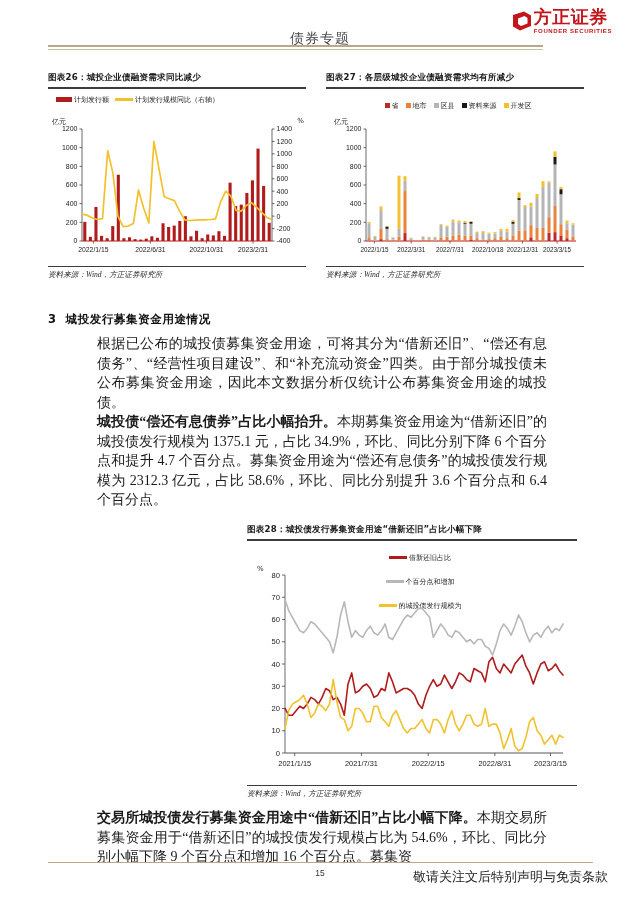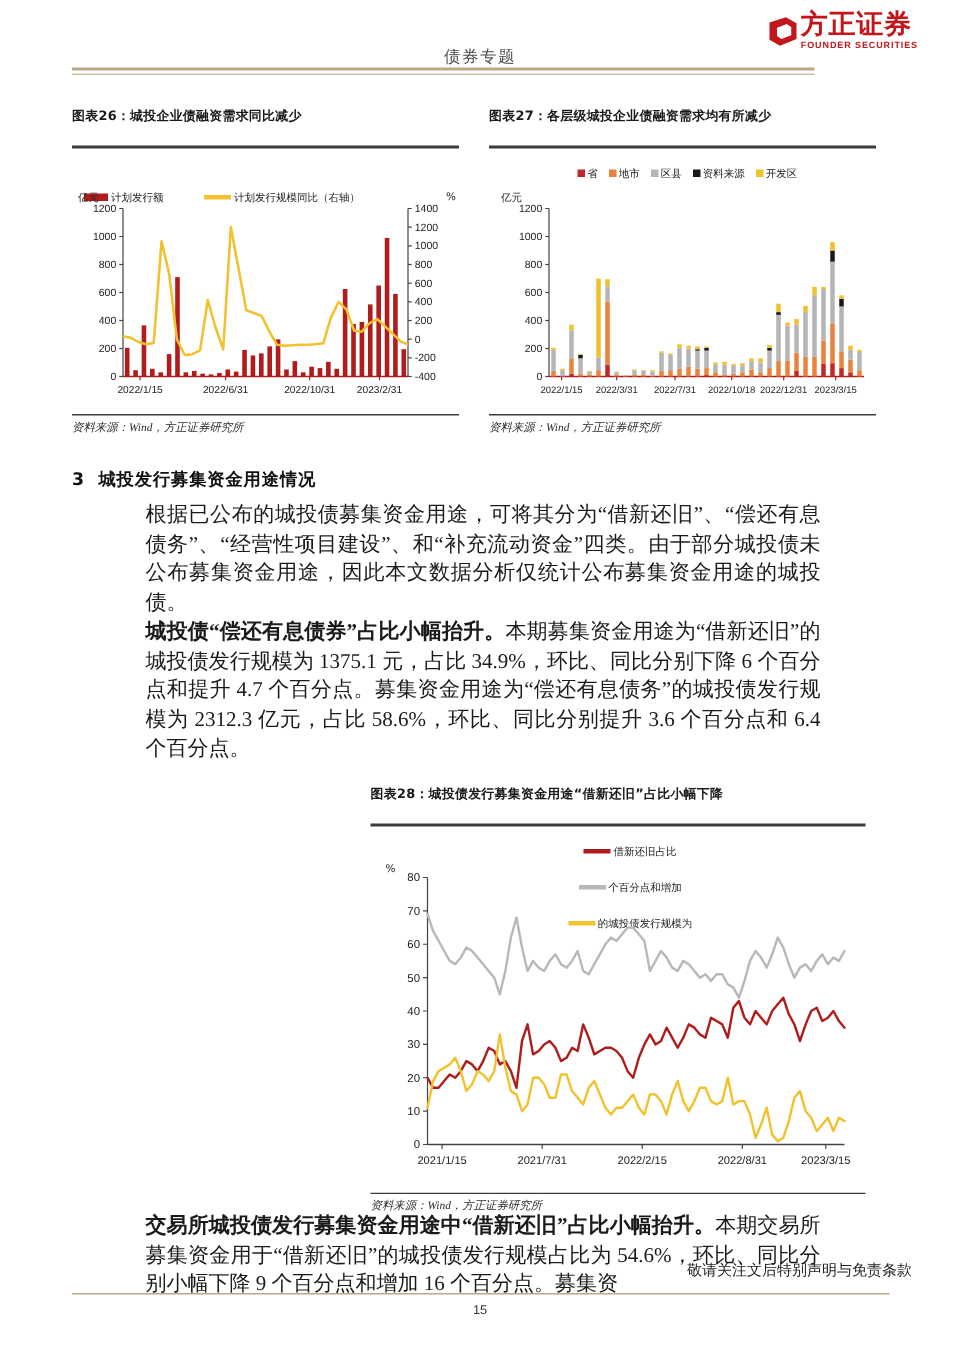--- a/index.html
+++ b/index.html
@@ -40,21 +40,21 @@
     position: absolute;
     left: 48px; top: 49px;
     width: 495px; height: 1px;
     background: #cdbfa5;
   }
   .header-center-title {
     position: absolute;
     left: 0; top: 30px;
     width: 640px;
     text-align: center;
-    font-size: 11px;
+    font-size: 14px;
     letter-spacing: 1px;
     color: #4a4a4a;
     font-family: "DejaVu Sans", sans-serif;
   }
   .logo {
     position: absolute;
     right: 28px; top: 8px;
     display: flex;
     align-items: center;
     gap: 1px;
@@ -87,21 +87,21 @@
 
   
   .fig {
     position: absolute;
   }
   .fig-title {
     font-size: 8.6px;
     font-weight: bold;
     color: #1a1a1a;
     letter-spacing: 0.2px;
-    padding-bottom: 13px;
+    padding-bottom: 3px;
     font-family: "DejaVu Sans", sans-serif;
   }
   .fig-rule {
     height: 1.6px;
     background: #3c3c3c;
     margin-bottom: 2px;
   }
   .fig-source {
     font-size: 7.6px;
     font-style: italic;
@@ -178,22 +178,22 @@
     position: absolute;
     left: 0; top: 868px;
     width: 640px;
     text-align: center;
     font-size: 8.5px;
     color: #333;
     font-family: "Liberation Sans", sans-serif;
   }
   .footer-note {
     position: absolute;
-    right: 32px; top: 840px;
-    font-size: 10px;
+    right: 32px; top: 868px;
+    font-size: 13px;
     color: #222;
     font-family: "DejaVu Sans", sans-serif;
     text-align: right;
   }
 </style>
 </head>
 <body>
 
 <div class="page">
 
@@ -214,21 +214,21 @@
       </div>
     </div>
   </div>
 
   <div class="fig" style="left:48px; top:72px; width:258px;">
     <div class="fig-title">图表26：城投企业债融资需求同比减少</div>
     <div class="fig-rule"></div>
 
     <div class="chart-area" style="height:175px;">
 
-      <div class="legend" style="position:absolute; left:8px; top:26px; width:248px; justify-content:flex-start; gap:27px;">
+      <div class="legend" style="position:absolute; left:8px; top:4px; width:248px; justify-content:flex-start; gap:6px;">
         <span class="legend-item">
           <span class="lg-bar" style="background:#b01c1c;"></span>
           <span>计划发行额</span>
         </span>
         <span class="legend-item">
           <span class="lg-line" style="background:#f2c12e;"></span>
           <span>计划发行规模同比（右轴）</span>
         </span>
       </div>
 
@@ -574,20 +574,20 @@
           <line x1="303.49" y1="210" x2="303.49" y2="213" stroke="#444" stroke-width="0.8"></line>
           <text x="303.49" y="223" font-size="7.4" font-family="&quot;Liberation Sans&quot;, sans-serif" fill="#222" text-anchor="middle">2023/3/15</text>
         </svg>
     </div>
 
     <div class="fig-source-rule"></div>
     <div class="fig-source">资料来源：Wind，方正证券研究所</div>
   </div>
 
   <div class="para" style="left:97px; top:808px; width:450px;">
-    <b>交易所城投债发行募集资金用途中“借新还旧”占比小幅抬升。</b><span>本期交易所募集资金用于“借新还旧”的城投债发行规模占比为 54.6%，环比、同比分别小幅下降 9 个百分点和增加 16 个百分点。募集资</span>
+    <b>交易所城投债发行募集资金用途中“借新还旧”占比小幅下降。</b><span>本期交易所募集资金用于“借新还旧”的城投债发行规模占比为 54.6%，环比、同比分别小幅下降 9 个百分点和增加 16 个百分点。募集资</span>
   </div>
 
   <div class="footer-rule"></div>
   <div class="footer-page">15</div>
   <div class="footer-note">敬请关注文后特别声明与免责条款</div>
 
 </div>
 
 </body></html>

